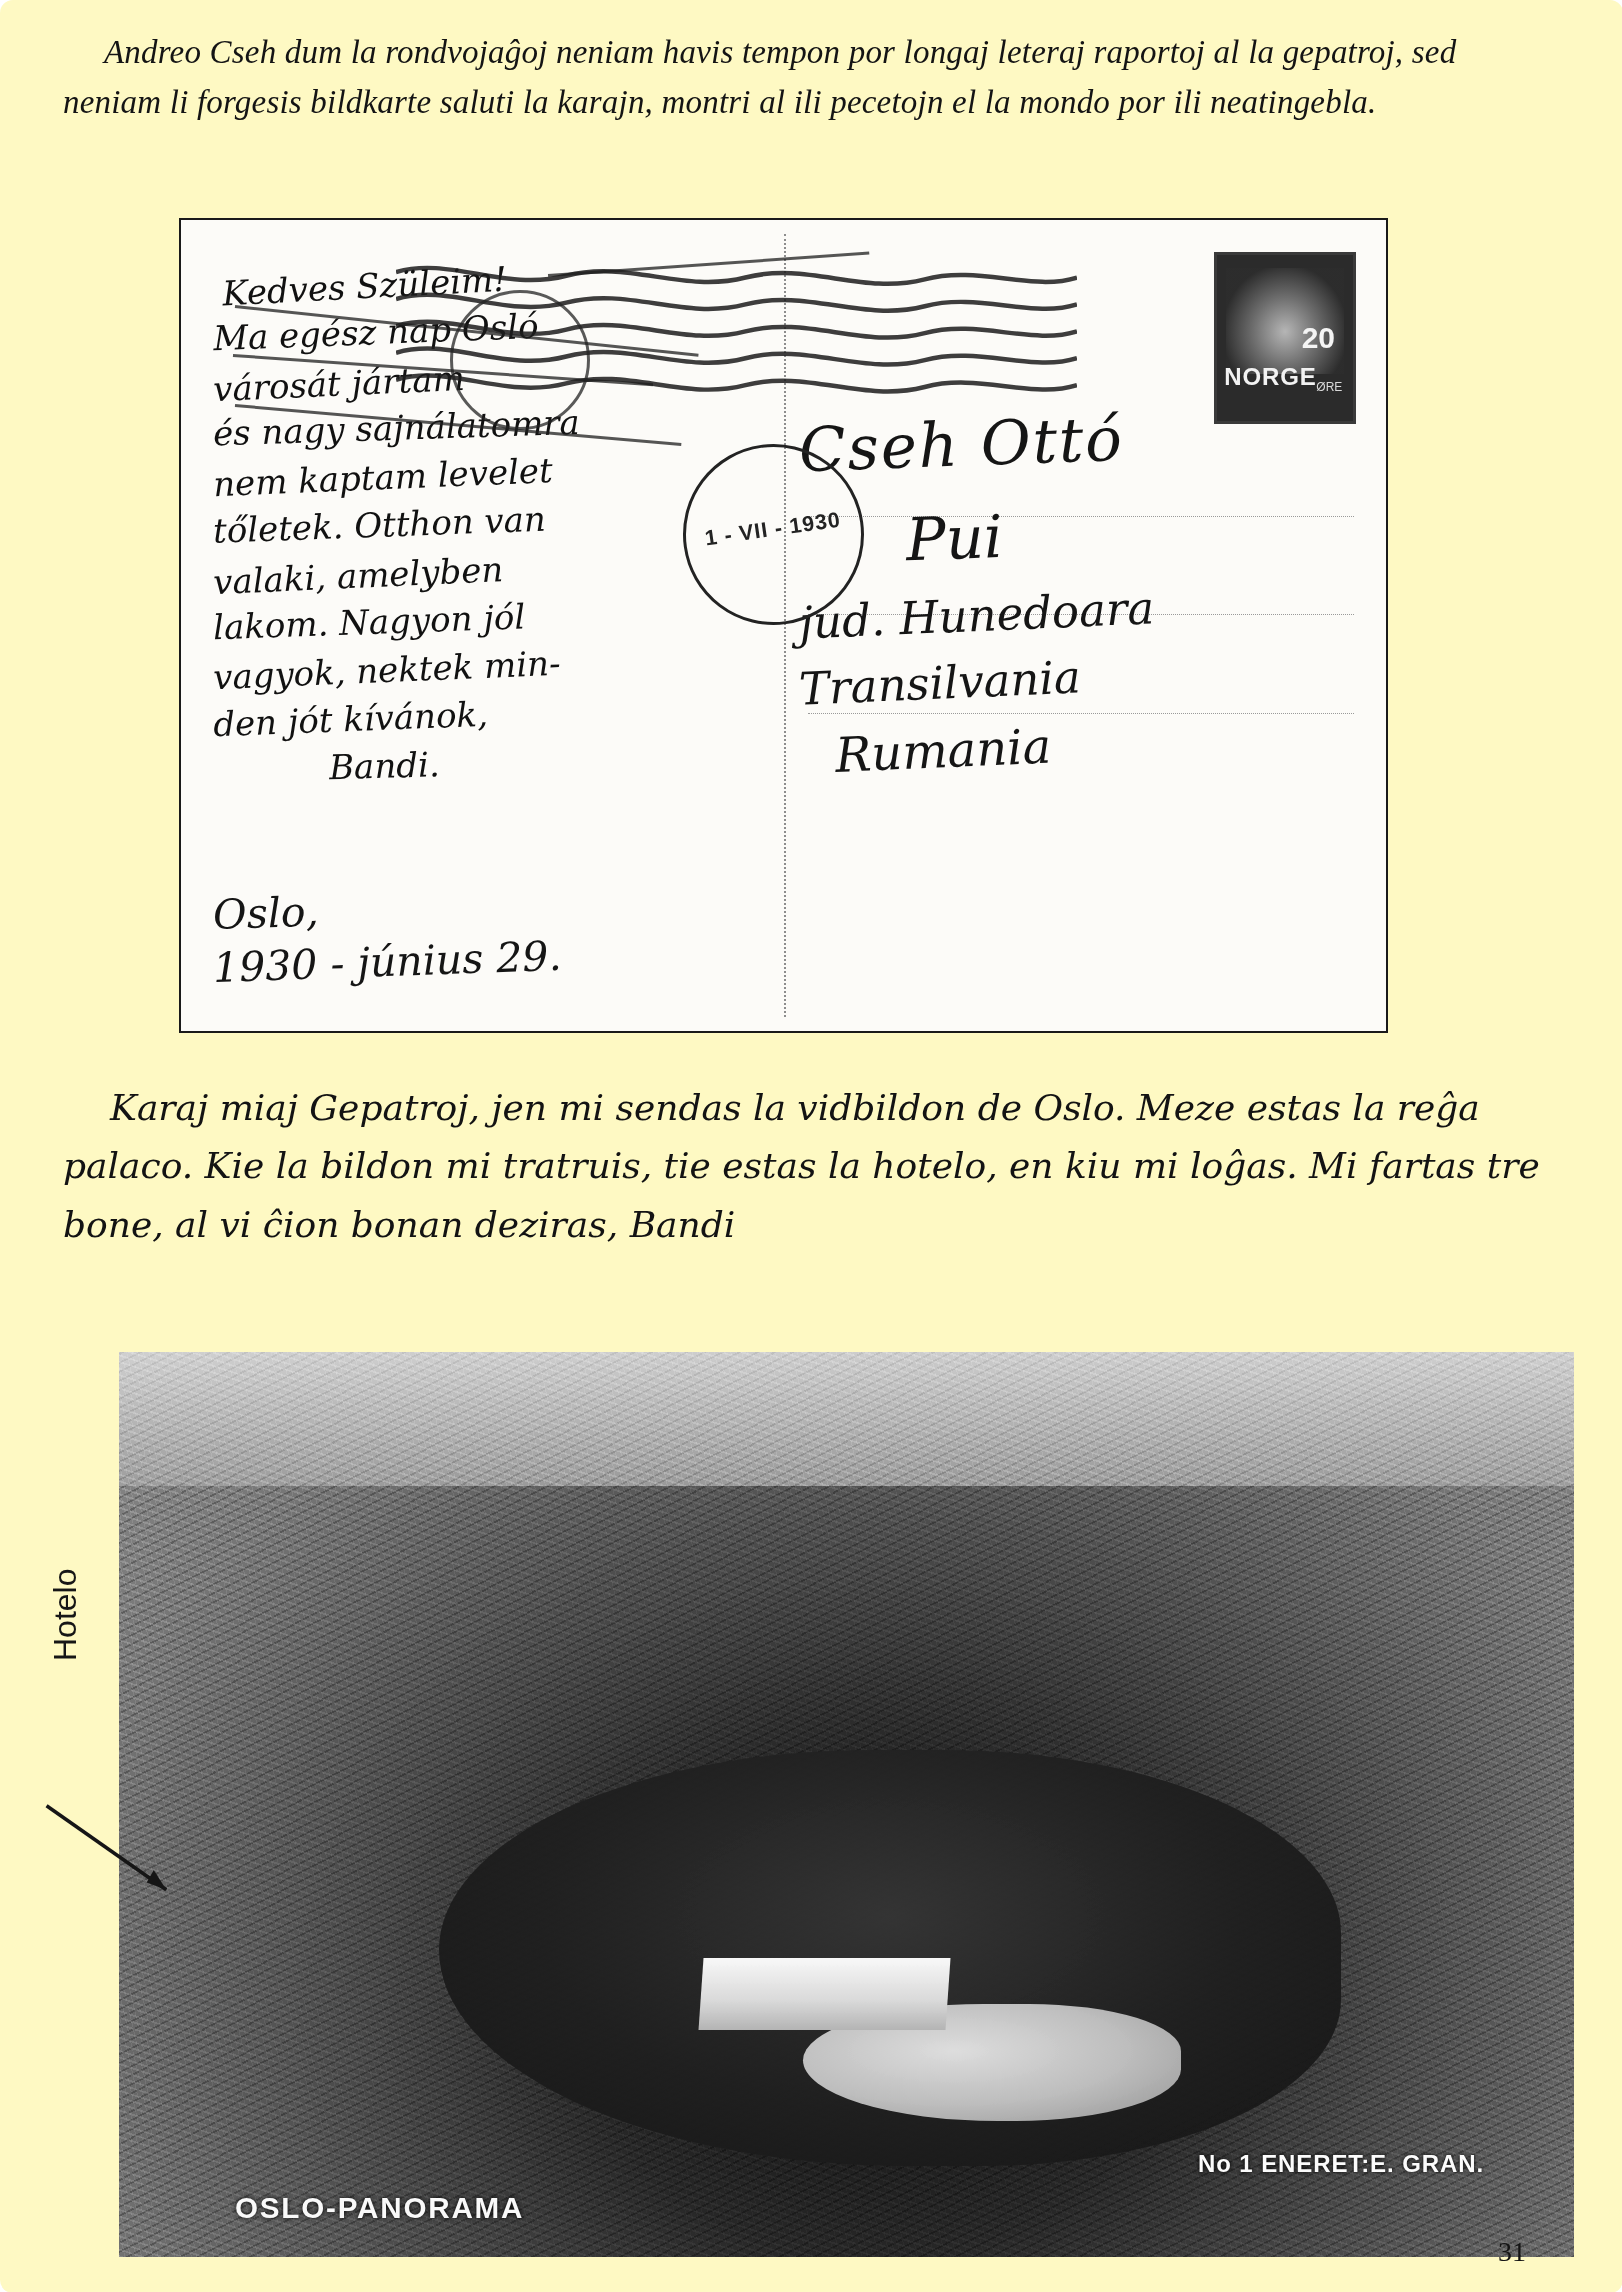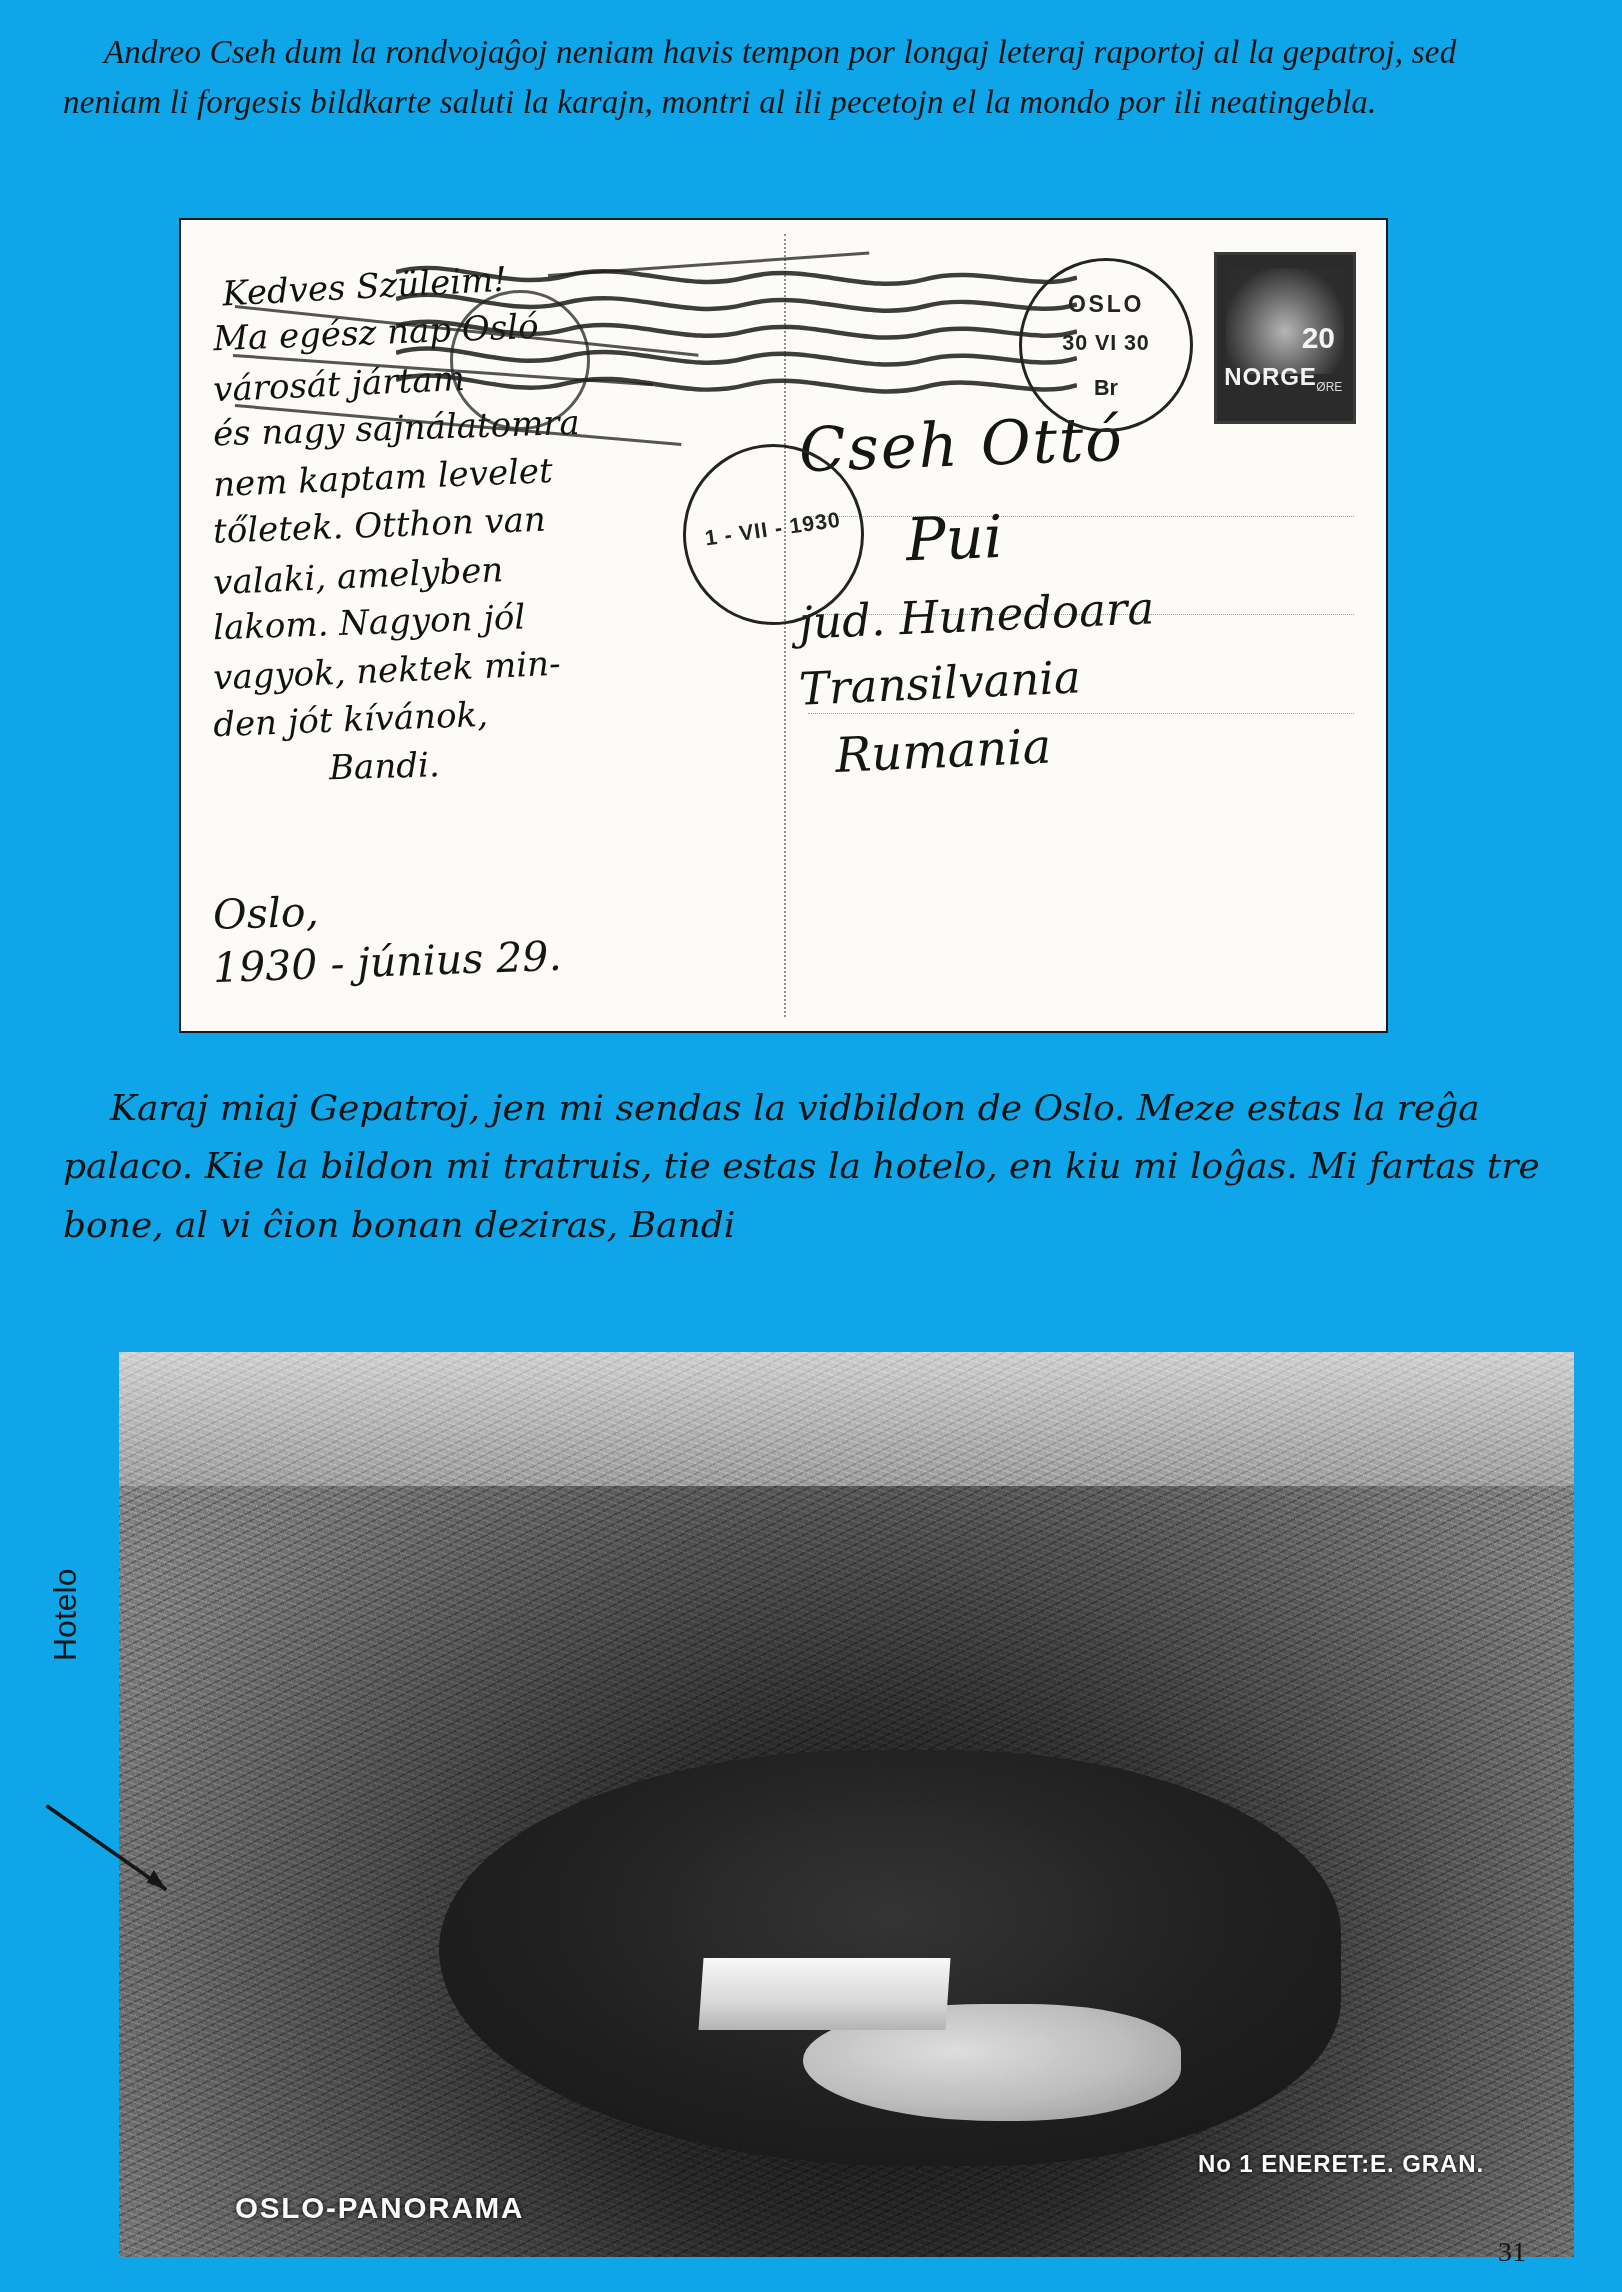--- a/index.html
+++ b/index.html
@@ -12,21 +12,22 @@
     height: 2293px;
     position: relative;
     font-family: "Liberation Serif", serif;
     color: #151515;
     overflow: hidden;
   }
 
   .page {
     position: absolute;
     inset: 0;
-    background: #0ea5e9;
+    background: #fef9c3;
+    border-radius: 13px;
   }
 
   
   .intro {
     position: absolute;
     left: 63px;
     top: 27px;
     width: 1487px;
     font-style: italic;
     font-size: 33px;
@@ -389,25 +390,20 @@
         </g>
       </svg>
 
       <div class="scribble" style="left:54px; top:85px; width:466px; transform:rotate(6deg);"></div>
       <div class="scribble" style="left:52px; top:134px; width:421px; transform:rotate(4deg);"></div>
       <div class="scribble" style="left:54px; top:184px; width:448px; transform:rotate(5deg);"></div>
       <div class="scribble" style="left:367px; top:54px; width:322px; transform:rotate(-4deg);"></div>
 
       <div class="postmark pm3"></div>
 
-      <div class="postmark pm1">
-        <div class="pm-text t1">OSLO</div>
-        <div class="pm-text t2">30 VI 30</div>
-        <div class="pm-text t3">Br</div>
-      </div>
 
       <div class="postmark pm2">
         <div class="pm-text t1">1 - VII - 1930</div>
       </div>
 
       <div class="stamp">
         <div class="stamp-value">20</div>
         <div class="stamp-country">NORGE</div>
         <div class="stamp-sub">ØRE</div>
       </div>

